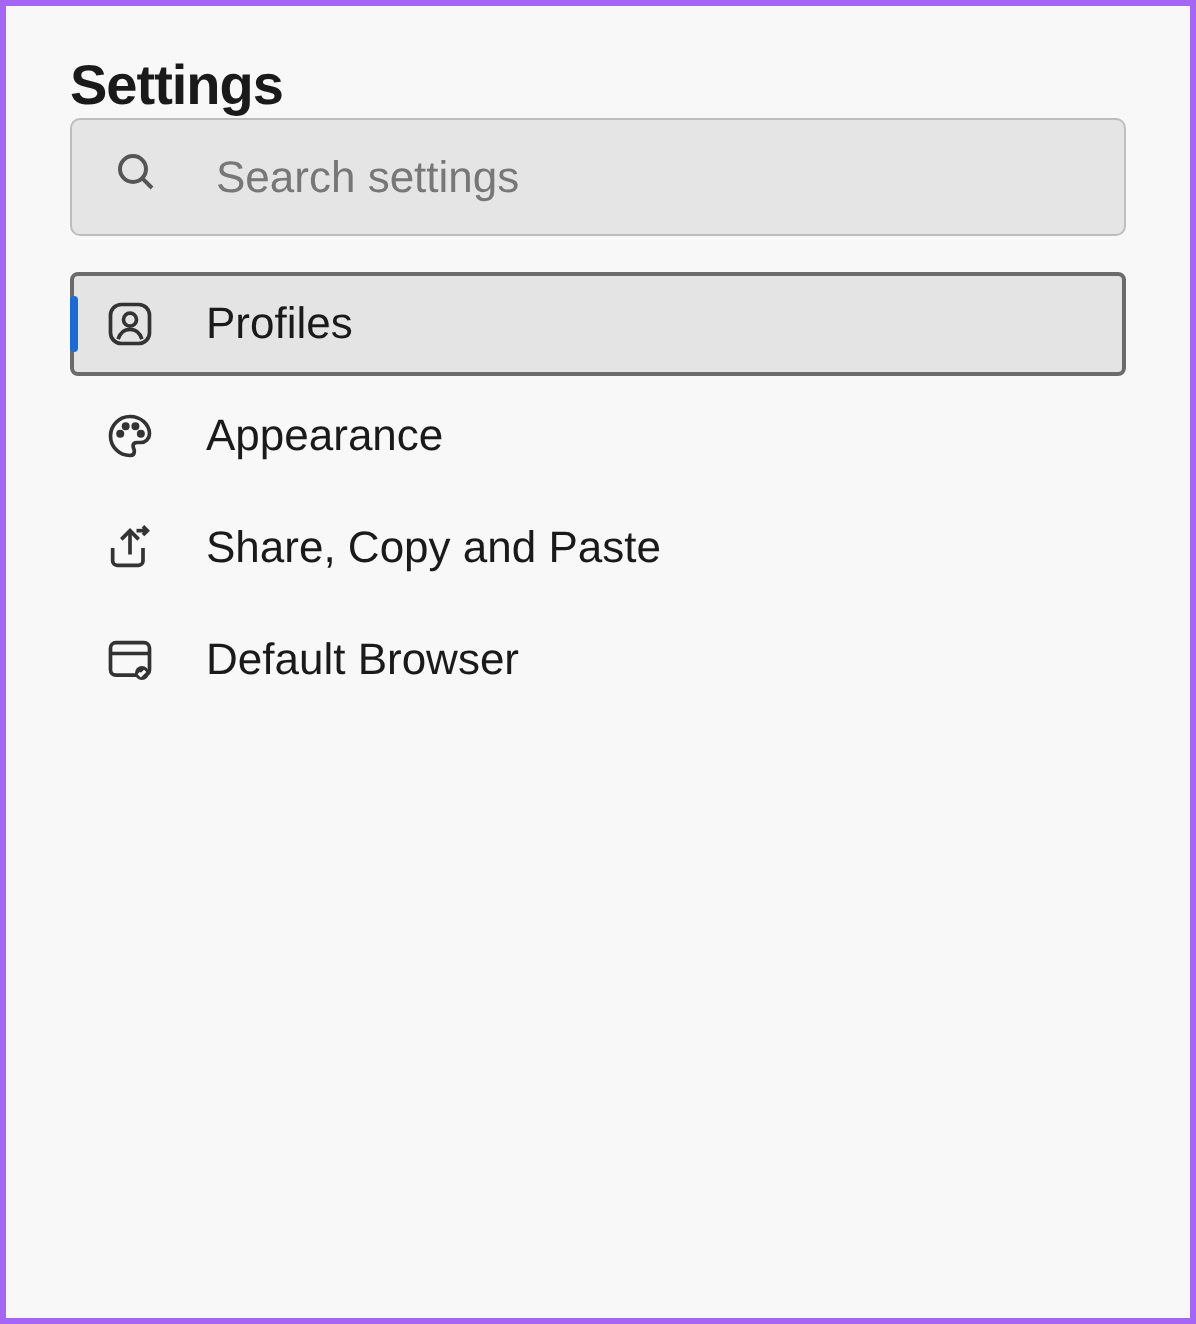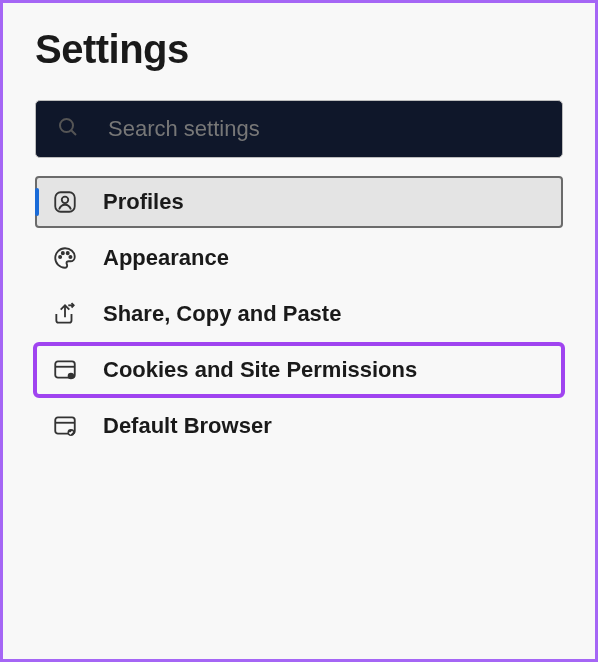--- a/index.html
+++ b/index.html
@@ -5,47 +5,46 @@
     * { box-sizing: border-box; margin: 0; padding: 0; }
     body {
       font-family: -apple-system, BlinkMacSystemFont, "Segoe UI", Arial, sans-serif;
       background: #f8f8f8;
       width: 598px;
       height: 662px;
       border: 3px solid #a566f5;
       padding: 24px 32px;
     }
     .page-title {
-      font-size: 40px;
+      font-size: 28px;
       font-weight: 700;
       color: #1a1a1a;
-      margin-bottom: 28px;
       letter-spacing: -0.5px;
     }
     .search-box {
       display: flex;
       align-items: center;
-      background: #0f172a;
+      background: #e5e5e5;
       border: 1px solid #bdbdbd;
       border-radius: 5px;
       padding: 14px 20px;
       margin-bottom: 18px;
     }
     .search-icon { color: #555; flex-shrink: 0; }
     .search-input {
       border: none;
       outline: none;
       font-size: 22px;
       color: #777;
       margin-left: 28px;
       flex: 1;
       background: transparent;
     }
     .search-input::placeholder { color: #777; }
-    .nav-list { list-style: none; font-weight: bold; }
+    .nav-list { list-style: none; }
     .nav-item {
       display: flex;
       align-items: center;
       padding: 12px 16px;
       font-size: 22px;
       color: #1a1a1a;
       cursor: pointer;
       border-radius: 4px;
       position: relative;
       margin-bottom: 4px;
@@ -128,31 +127,20 @@
         <path d="M4 12v6a2 2 0 0 0 2 2h10a2 2 0 0 0 2-2v-6"></path>
         <path d="M8 8l4-4 4 4"></path>
           <path d="M12 4v11"></path>
         <path d="M15 4l5 0"></path>
           <path d="M18 2l2 2-2 2"></path>
       </svg>
     </span>
     <span class="nav-label">Share, Copy and Paste</span>
   </li>
 
-  <li class="nav-item highlighted">
-    <span class="nav-icon">
-      <svg width="26" height="26" viewBox="0 0 24 24" fill="none" stroke="#333" stroke-width="1.7">
-        <rect x="3" y="4" width="18" height="15" rx="2.5"></rect>
-        <line x1="3" y1="9" x2="21" y2="9"></line>
-        <circle cx="17.5" cy="17.5" r="3" fill="#333" stroke="none"></circle>
-        <path d="M17.5 15.8v-0.6M17.5 19.8v-0.6M19.2 17.5h0.6M15.2 17.5h0.6" stroke="#333" stroke-width="1.2"></path>
-      </svg>
-    </span>
-    <span class="nav-label">Cookies and Site Permissions</span>
-  </li>
 
   <li class="nav-item">
     <span class="nav-icon">
       <svg width="26" height="26" viewBox="0 0 24 24" fill="none" stroke="#333" stroke-width="1.7">
         <rect x="3" y="4" width="18" height="15" rx="2.5"></rect>
         <line x1="3" y1="9" x2="21" y2="9"></line>
         <circle cx="17.5" cy="18" r="3.2" fill="#333" stroke="none"></circle>
         <path d="M16 18l1 1 2-2" stroke="#fff" stroke-width="1.5"></path>
       </svg>
     </span>

